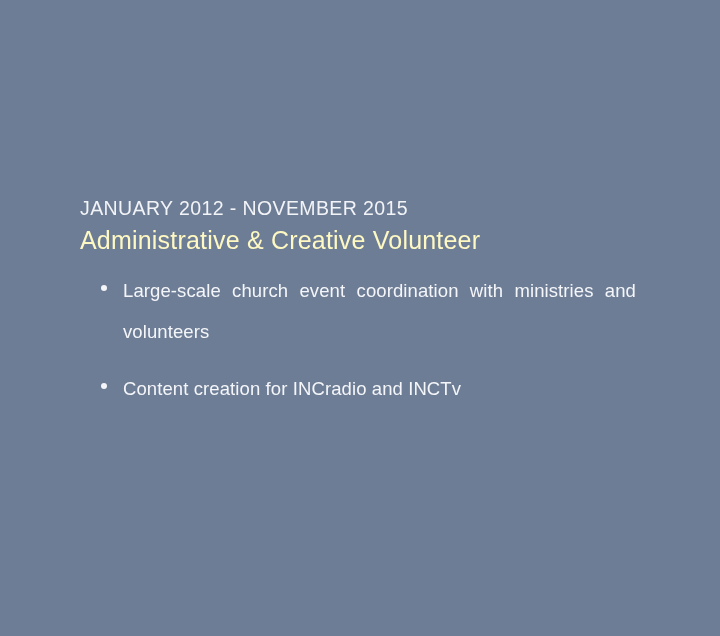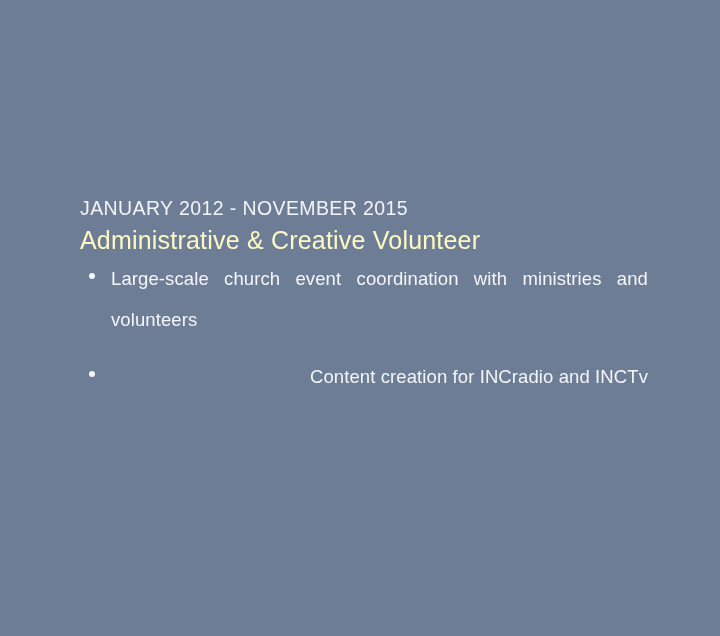--- a/index.html
+++ b/index.html
@@ -44,35 +44,34 @@
   .org-name {
     font-size: 19px;
     color: #f2f4f7;
     font-weight: 400;
     letter-spacing: 0.1px;
     line-height: 1.2;
     margin: 0 0 34px 2px;
   }
   .bullet-list {
     list-style: none;
-    margin: 4px;
+    margin: 16px;
     padding: 0;
   }
   .bullet-item {
     position: relative;
     padding-left: 27px;
     margin-bottom: 16px;
     font-size: 18.5px;
     color: #f4f6f9;
     line-height: 2.2;
     letter-spacing: 0.1px;
   }
   .bullet-item:last-child {
     margin-bottom: 0;
-    text-align: right;
   }
   .bullet-item .dot {
     position: absolute;
     left: 5px;
     top: 14px;
     width: 6px;
     height: 6px;
     border-radius: 50%;
     background: #f4f6f9;
   }

